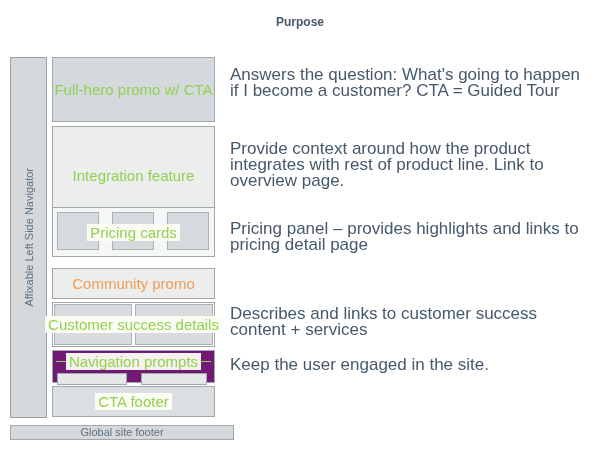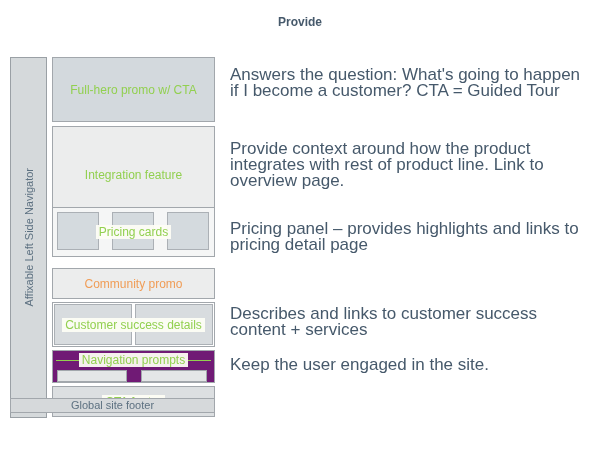--- a/index.html
+++ b/index.html
@@ -53,21 +53,21 @@
     white-space: nowrap;
   }
 
   
   .block {
     position: absolute;
     left: 52px; width: 163px;
     border: 1px solid #a2a7ac;
     display: flex; align-items: center; justify-content: center;
   }
-  .lbl { font-size: 12px; white-space: nowrap; }
+  .lbl { font-size: 15px; white-space: nowrap; }
   .green  { color: #92d050; }
   .orange { color: #f09d57; }
   .hl { background: rgba(253, 253, 244, 0.95); padding: 0 3px; }
 
   .blk-hero        { top: 57px;  height: 65px; background: #d3d9dd; }
   .blk-integration { top: 126px; height: 98px; background: #eceded; }
 
   .blk-pricing     { top: 207px; height: 50px; background: #f5f6f6; }
   .pricing-cards {
     position: absolute; left: 4px; right: 5px; top: 4px; bottom: 6px;
@@ -101,33 +101,33 @@
     justify-content: space-between;
   }
   .np-box { height: 12px; background: #e4e6e7; border: 1px solid #a2a7ac; }
   .np-box-1 { width: 70px; }
   .np-box-2 { width: 66px; }
 
   .blk-ctafooter   { top: 386px; height: 31px; background: #dcdfe1; }
 
   .global-footer {
     position: absolute;
-    left: 10px; top: 398px; width: 205px; height: 15px;
+    left: 10px; top: 425px; width: 224px; height: 15px;
     background: #d6d9db;
     border: 1px solid #a2a7ac;
     display: flex; align-items: center; justify-content: center;
     color: #5d7181; font-size: 11px; line-height: 1;
   }
 </style>
 </head>
 <body>
 
 <div class="canvas">
 
-  <div class="purpose-heading">Provide</div>
+  <div class="purpose-heading">Purpose</div>
   <div class="prow prow-0">Answers the question: What's going to happen if I become a customer? CTA = Guided Tour</div>
   <div class="prow prow-1">Provide context around how the product integrates with rest of product line. Link to overview page.</div>
   <div class="prow prow-2">Pricing panel – provides highlights and links to pricing detail page</div>
   <div class="prow prow-4">Describes and links to customer success content + services</div>
   <div class="prow prow-5">Keep the user engaged in the site.</div>
 
   <div class="navigator">
     <span class="nav-text">Affixable Left Side Navigator</span>
   </div>
 

